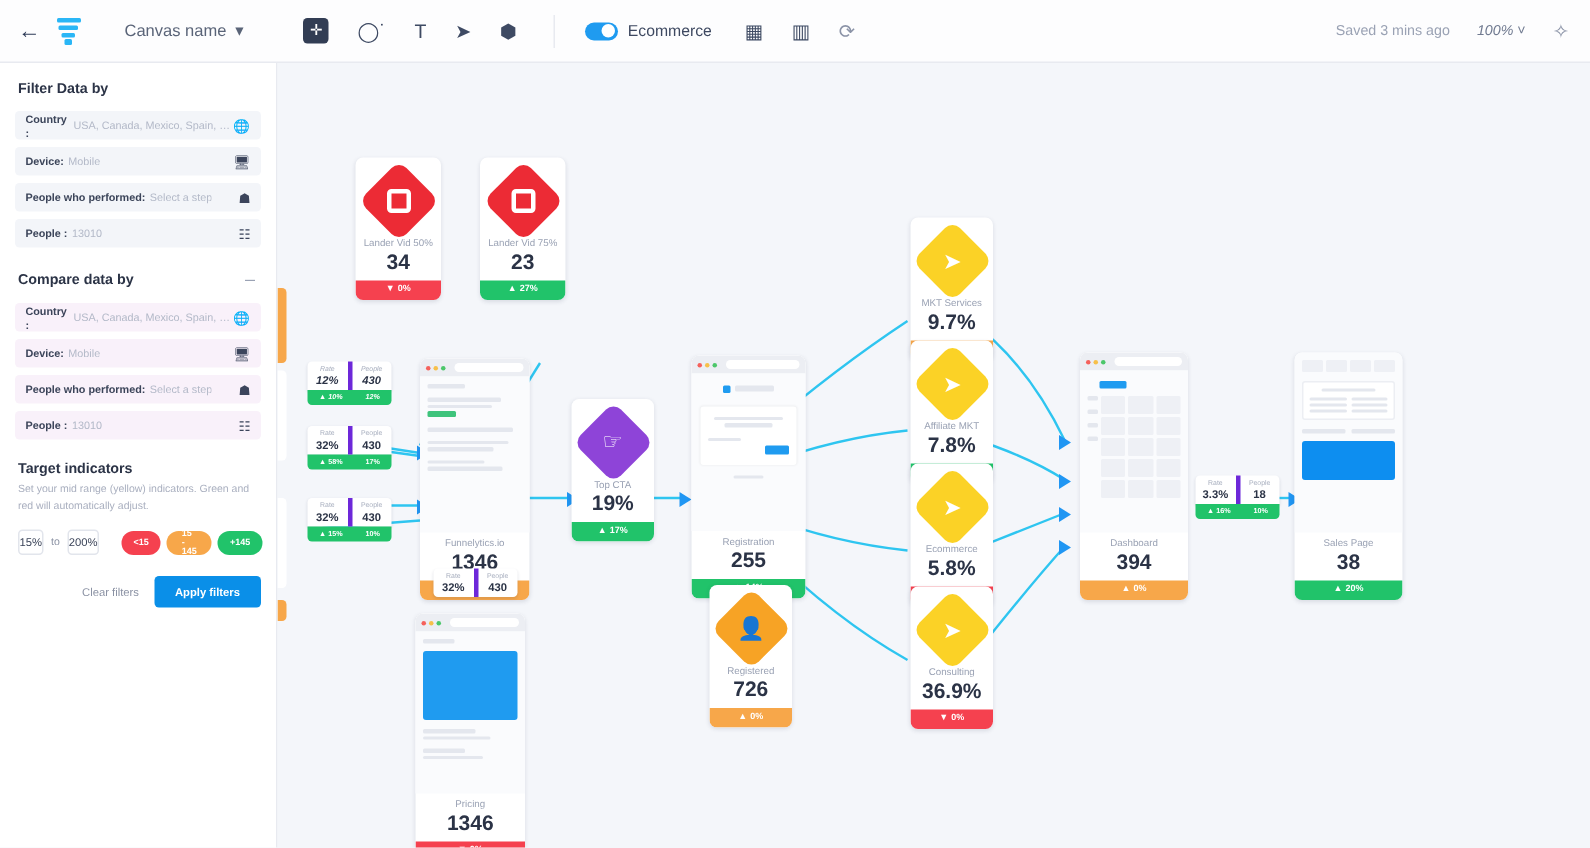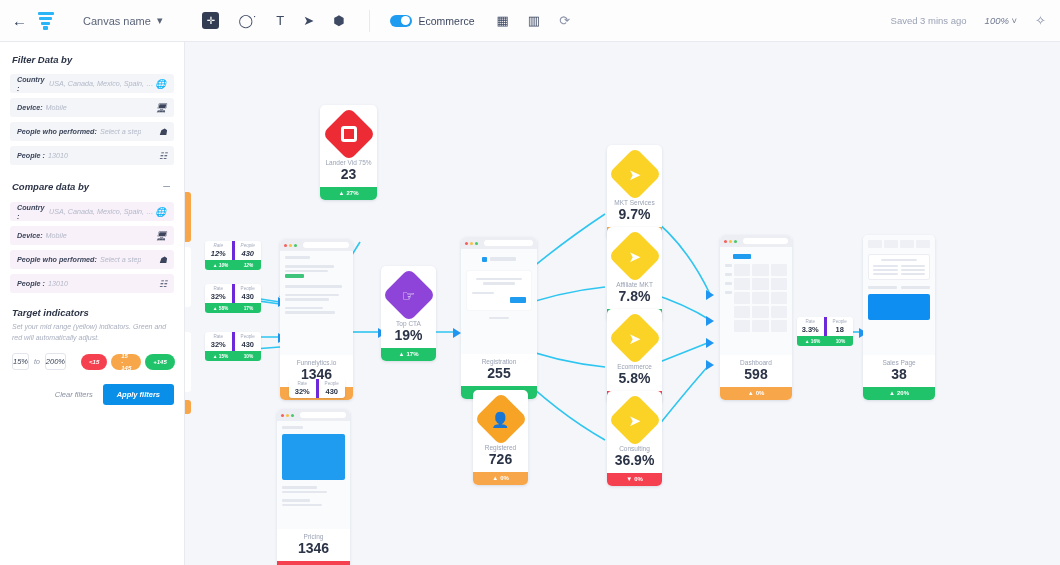--- a/index.html
+++ b/index.html
@@ -37,21 +37,21 @@
                    border-radius:50%; background:#fff; }
   .tb-analytics span { font-size: 10.5px; color: #3d4860; }
   .tb-right { margin-left: auto; display: flex; align-items: center; gap: 18px; margin-right: 14px; }
   .tb-saved { font-size: 9.5px; color: #9aa2b4; }
   .tb-zoom { font-size: 9.5px; color: #6e7governor; }
   .tb-zoom { font-size: 9.5px; color: #707a90; cursor:pointer;font-style:italic; }
 
   
   .sidebar {
     position: absolute; top: 42px; left: 0; width: 185px; height: 523px;
-    background: #fff; border-right: 1px solid #e8eaf0; padding: 10px 10px 0 10px; font-style: italic;
+    background: #fff; border-right: 1px solid #e8eaf0; padding: 10px 10px 0 10px;
   }
   .sb-title { font-size: 9.5px; font-weight: bold; color: #2b3346; margin: 2px 0 9px 2px; }
   .sb-head { display:flex; align-items:center; justify-content:space-between;
              margin: 14px 0 9px 2px; }
   .sb-head .sb-title { margin: 0; }
   .sb-collapse { color:#9aa2b4; font-size: 12px; margin-right:4px; cursor:pointer; }
   .sb-row {
     height: 19px; border-radius: 3px; background: #f3f5f9;
     display: flex; align-items: center; padding: 0 7px; margin-bottom: 5px;
     font-size: 7.2px; cursor: pointer;
@@ -280,20 +280,31 @@
         <path d="M268 286 l8 5 -8 5z"></path>
       <path d="M521 248 l8 5 -8 5z"></path>
         <path d="M521 274 l8 5 -8 5z"></path>
       <path d="M521 296 l8 5 -8 5z"></path>
         <path d="M521 318 l8 5 -8 5z"></path>
       <path d="M596 286 l8 5 -8 5z"></path>
         <path d="M674 286 l8 5 -8 5z"></path>
     </g>
   </svg>
 
+  <div class="node" style="left:52px;top:63px;width:57px;">
+    <div class="diamond red">
+        <span class="gi"></span>
+      </div>
+    <div class="nm">Lander Vid 50%</div>
+    <div class="nv">34</div>
+    <div class="nbadge red">
+      <span>▼</span>
+      <span>0%</span>
+    </div>
+  </div>
 
   <div class="node" style="left:135px;top:63px;width:57px;">
     <div class="diamond red">
         <span class="gi"></span>
       </div>
     <div class="nm">Lander Vid 75%</div>
     <div class="nv">23</div>
     <div class="nbadge green">
       <span>▲</span>
       <span>27%</span>
@@ -488,21 +499,21 @@
               <div class="ln" style="height:12px;background:#eef0f5"></div>
               <div class="ln" style="height:12px;background:#eef0f5"></div>
             <div class="ln" style="height:12px;background:#eef0f5"></div>
               <div class="ln" style="height:12px;background:#eef0f5"></div>
               <div class="ln" style="height:12px;background:#eef0f5"></div>
           </div>
         </div>
       </div>
     </div>
     <div class="nm">Dashboard</div>
-    <div class="nv">598</div>
+    <div class="nv">394</div>
     <div class="nbadge orange">
       <span>▲</span>
       <span>0%</span>
     </div>
   </div>
 
   <div class="node" style="left:678px;top:193px;width:72px;">
     <div class="mock">
       <div class="mockbody" style="height:120px;padding:5px;">
         <div style="display:flex;gap:2px;margin-bottom:6px">

